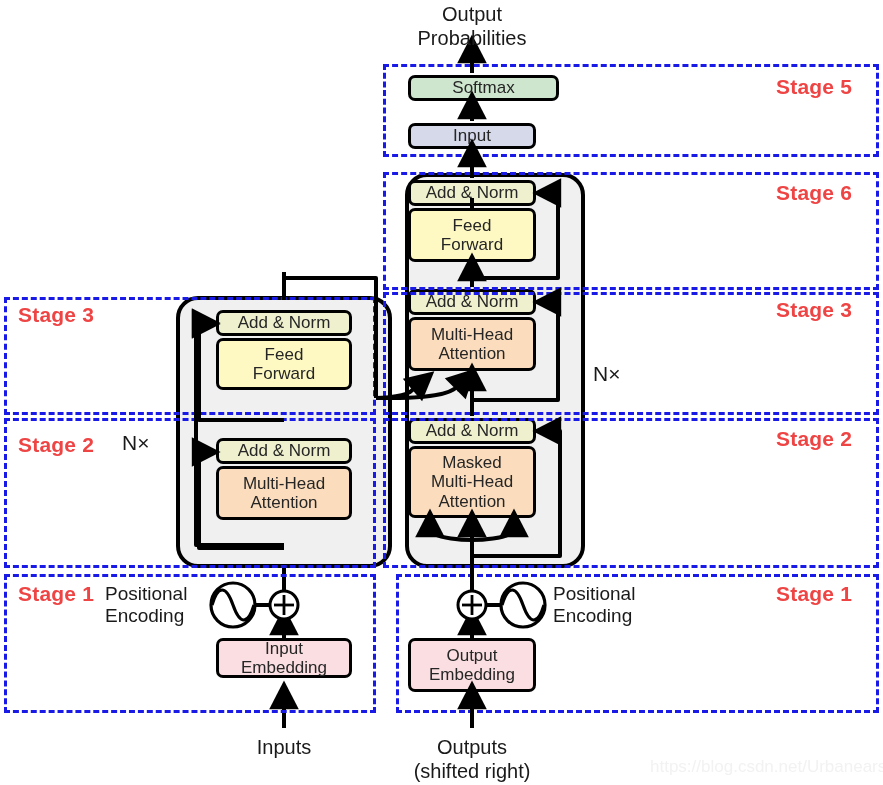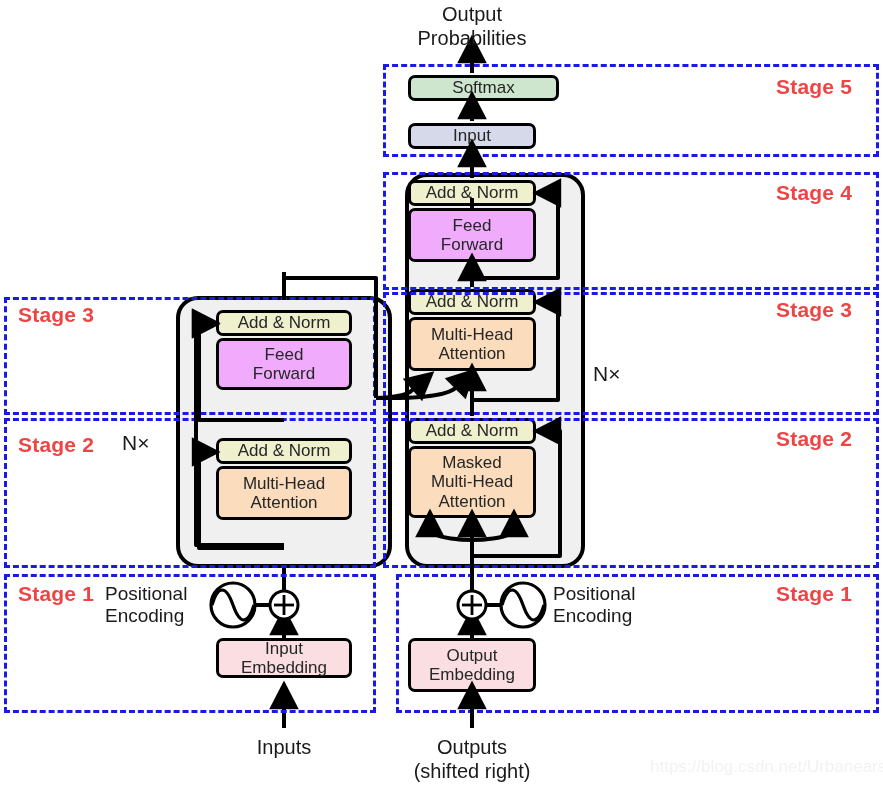--- a/index.html
+++ b/index.html
@@ -52,21 +52,21 @@
     display: flex;
     align-items: center;
     justify-content: center;
     text-align: center;
     font-size: 17px;
     color: #262626;
     line-height: 1.12;
     white-space: pre-line;
   }
   .c-addnorm  { background: #eff0cd; }
-  .c-ff       { background: #f0abfc; }
+  .c-ff       { background: #fef9c3; }
   .c-attn     { background: #fbddbd; }
   .c-embed    { background: #fadee1; }
   .c-softmax  { background: #cde6cd; }
   .c-linear   { background: #d6d9ea; }
 
   
   .plain {
     position: absolute;
     font-size: 20px;
     color: #1a1a1a;
@@ -311,21 +311,21 @@
   <div class="text-layer">
 
     <div class="plain" style="left:392px; top:2px; width:160px;">Output
 Probabilities</div>
 
     <div class="stage-label" style="left:18px; top:303px;">Stage 3</div>
     <div class="stage-label" style="left:18px; top:433px;">Stage 2</div>
     <div class="stage-label" style="left:18px; top:582px;">Stage 1</div>
 
     <div class="stage-label" style="left:776px; top:75px;">Stage 5</div>
-    <div class="stage-label" style="left:776px; top:181px;">Stage 4</div>
+    <div class="stage-label" style="left:776px; top:181px;">Stage 6</div>
     <div class="stage-label" style="left:776px; top:298px;">Stage 3</div>
     <div class="stage-label" style="left:776px; top:427px;">Stage 2</div>
     <div class="stage-label" style="left:776px; top:582px;">Stage 1</div>
 
     <div class="nx" style="left:122px; top:431px;">N×</div>
     <div class="nx" style="left:593px; top:362px;">N×</div>
 
     <div class="pe-label" style="left:105px; top:583px; width:110px; text-align:left;">Positional
 Encoding</div>
     <div class="pe-label" style="left:553px; top:583px; width:130px; text-align:left;">Positional

